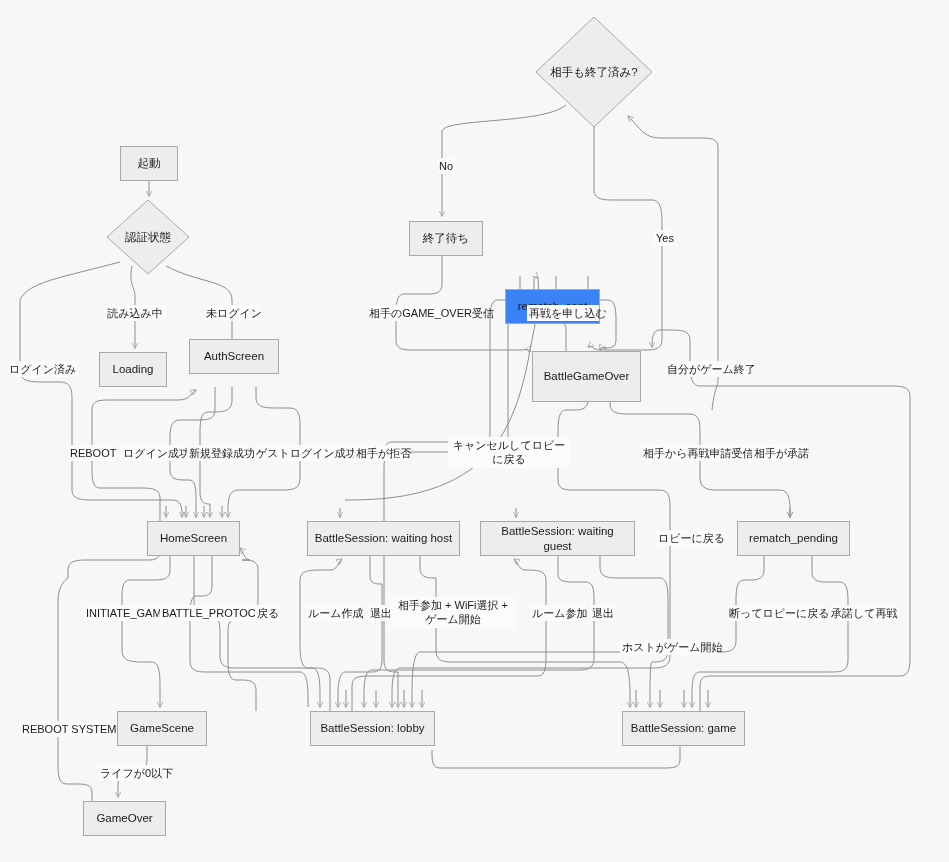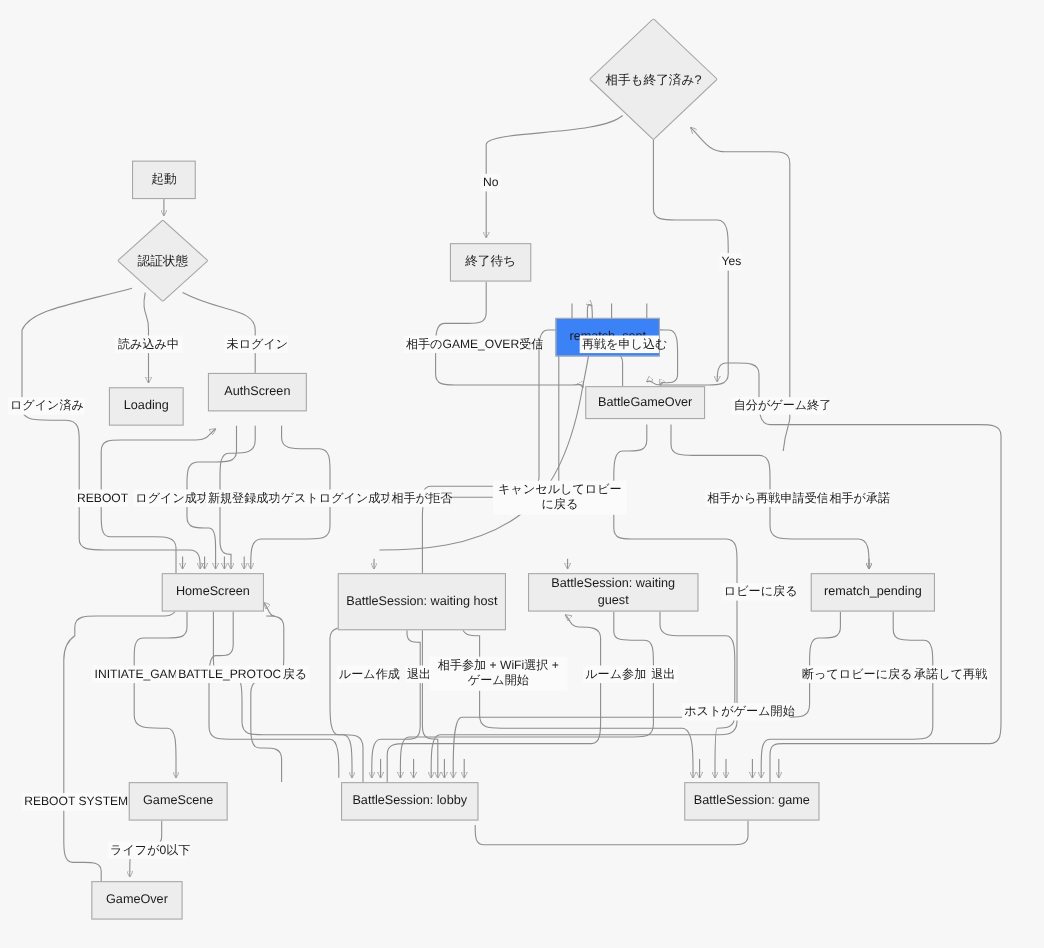--- a/index.html
+++ b/index.html
@@ -206,24 +206,24 @@
           <polygon points="50,0 100,50 50,100 0,50" fill="#ededed" stroke="#a8a8a8" stroke-width="1" vector-effect="non-scaling-stroke"></polygon>
         </svg>
         <span class="dlabel">相手も終了済み?</span>
       </div>
       <div class="node" style="left: 409px; top: 221px; width: 74px; height: 35px; background: rgb(237, 237, 237); border-color: rgb(168, 168, 168);">
         <span>終了待ち</span>
       </div>
       <div class="node" style="left: 505px; top: 241px; width: 95px; height: 35px; background: #3b82f6; border-color: rgb(168, 168, 168); margin-top: 48px;">
         <span>rematch_sent</span>
       </div>
-      <div class="node" style="left: 532px; top: 351px; width: 109px; height: 30px; background: rgb(237, 237, 237); border-color: rgb(168, 168, 168);">
+      <div class="node" style="left: 532px; top: 351px; width: 109px; height: 51px; background: rgb(237, 237, 237); border-color: rgb(168, 168, 168);">
         <span>BattleGameOver</span>
       </div>
-      <div class="node" style="left: 307px; top: 521px; width: 153px; height: 52px; background: rgb(237, 237, 237); border-color: rgb(168, 168, 168);">
+      <div class="node" style="left: 307px; top: 521px; width: 153px; height: 35px; background: rgb(237, 237, 237); border-color: rgb(168, 168, 168);">
         <span>BattleSession: waiting host</span>
       </div>
       <div class="node" style="left: 480px; top: 521px; width: 155px; height: 35px; background: rgb(237, 237, 237); border-color: rgb(168, 168, 168);">
         <span>BattleSession: waiting guest</span>
       </div>
       <div class="node" style="left: 737px; top: 521px; width: 113px; height: 35px; background: rgb(237, 237, 237); border-color: rgb(168, 168, 168);">
         <span>rematch_pending</span>
       </div>
       <div class="node" style="left: 310px; top: 711px; width: 125px; height: 35px; background: rgb(237, 237, 237); border-color: rgb(168, 168, 168);">
         <span>BattleSession: lobby</span>

